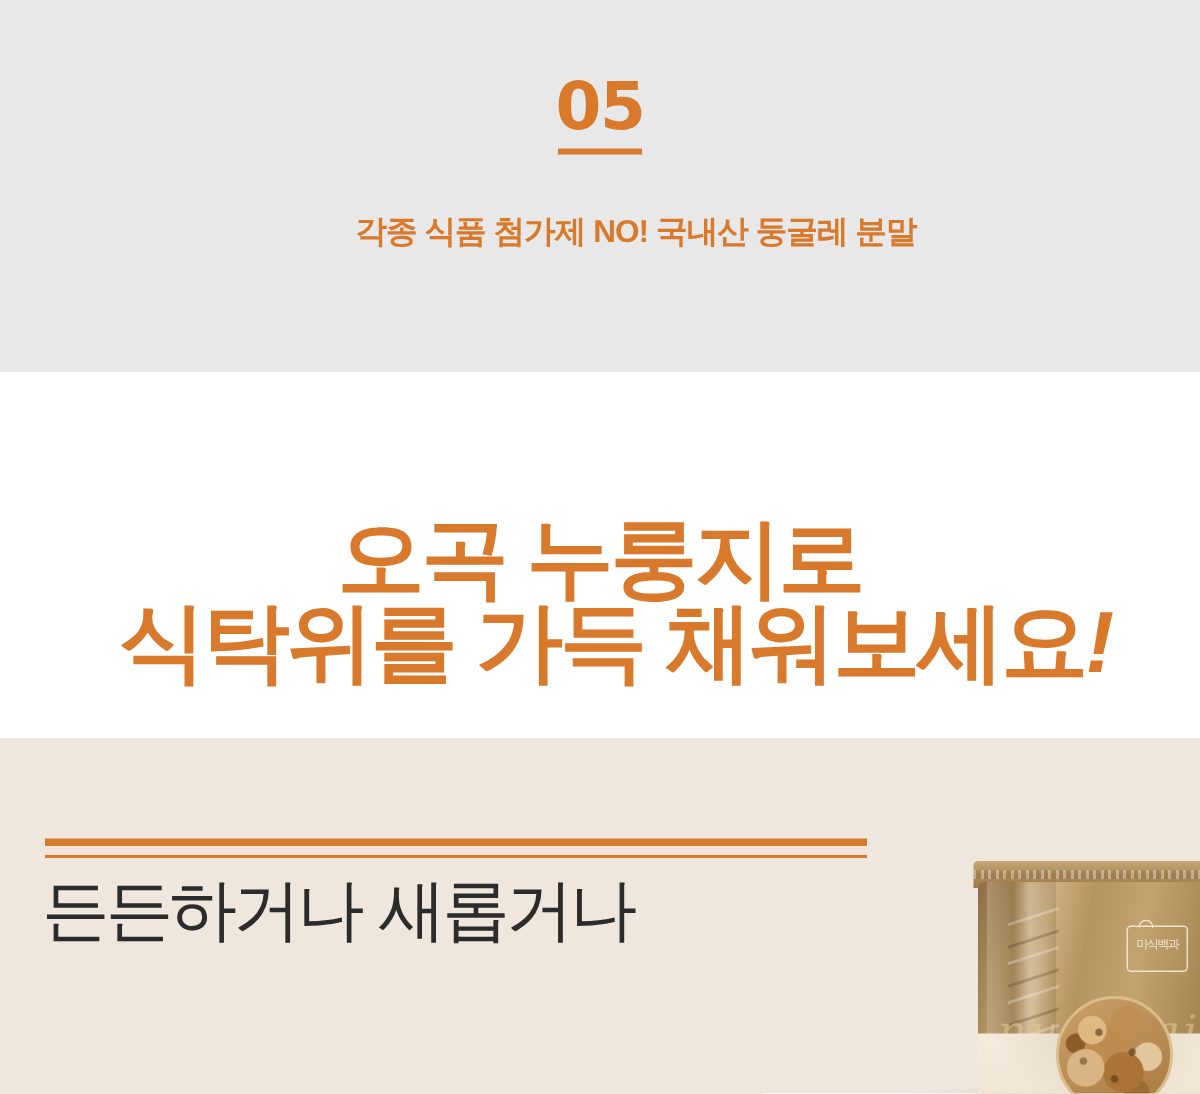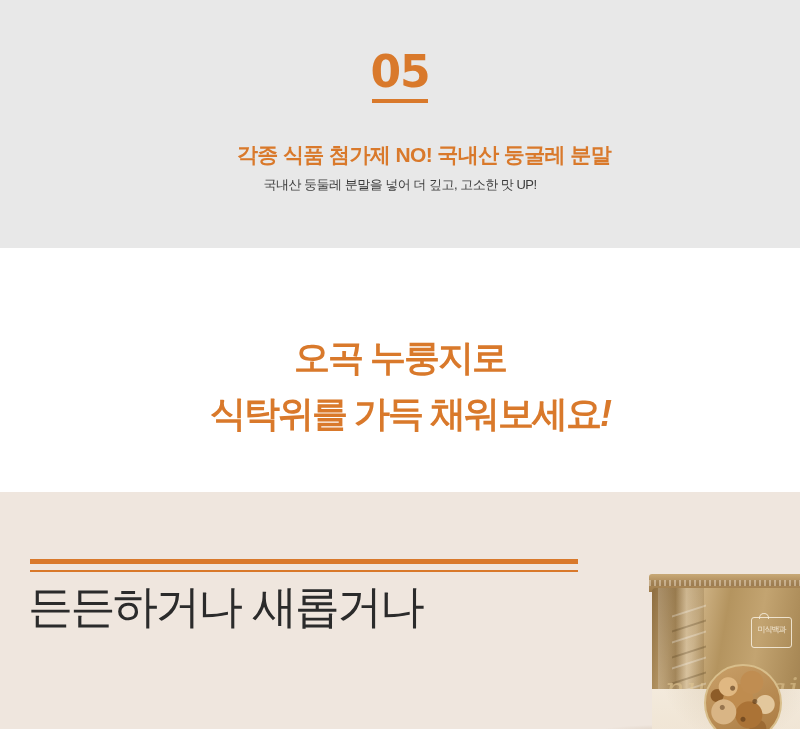--- a/index.html
+++ b/index.html
@@ -91,21 +91,21 @@
   }
 
   .headline {
     position: absolute;
     left: 0;
     top: 58px;
     width: 800px;
     text-align: center;
     color: #d9792b;
     font-weight: bold;
-    font-size: 36px;
+    font-size: 58px;
     line-height: 56px;
     letter-spacing: -2px;
   }
   .headline .line2 {
     display: block;
     padding-left: 20px;
   }
   .headline .bang {
     font-style: italic;
   }
@@ -337,21 +337,20 @@
 </style>
 </head>
 <body>
 
 <div class="page">
 
   <section class="section-grey">
     <div class="step-number">05</div>
     <div class="step-underline"></div>
     <h2 class="grey-title">각종 식품 첨가제 NO! 국내산 둥굴레 분말</h2>
-    <p class="grey-subtitle">국내산 둥둘레 분말을 넣어 더 깊고, 고소한 맛 UP!</p>
   </section>
 
   <section class="section-white">
     <h1 class="headline">
       <span class="line1">오곡 누룽지로</span>
       <span class="line2"><span>식탁위를 가득 채워보세요</span><span class="bang">!</span></span>
     </h1>
   </section>
 
   <section class="section-beige">

